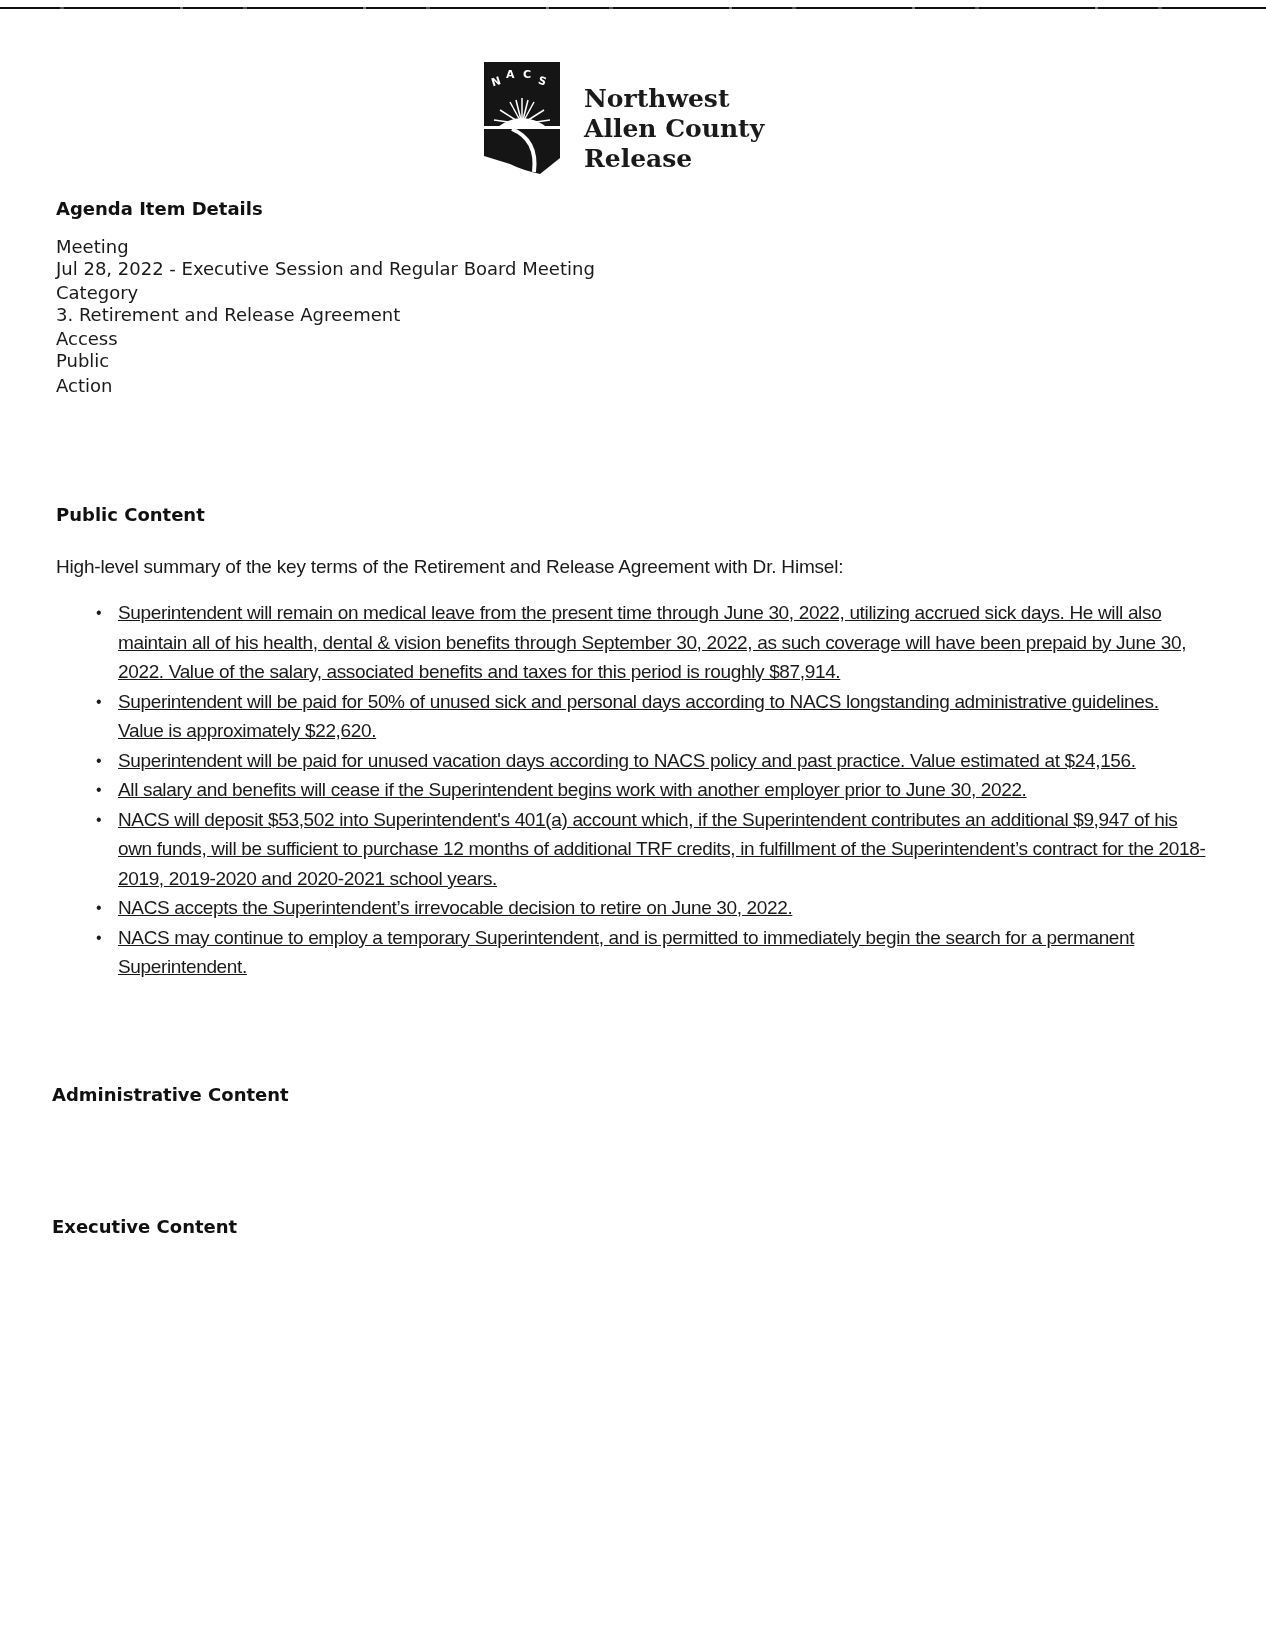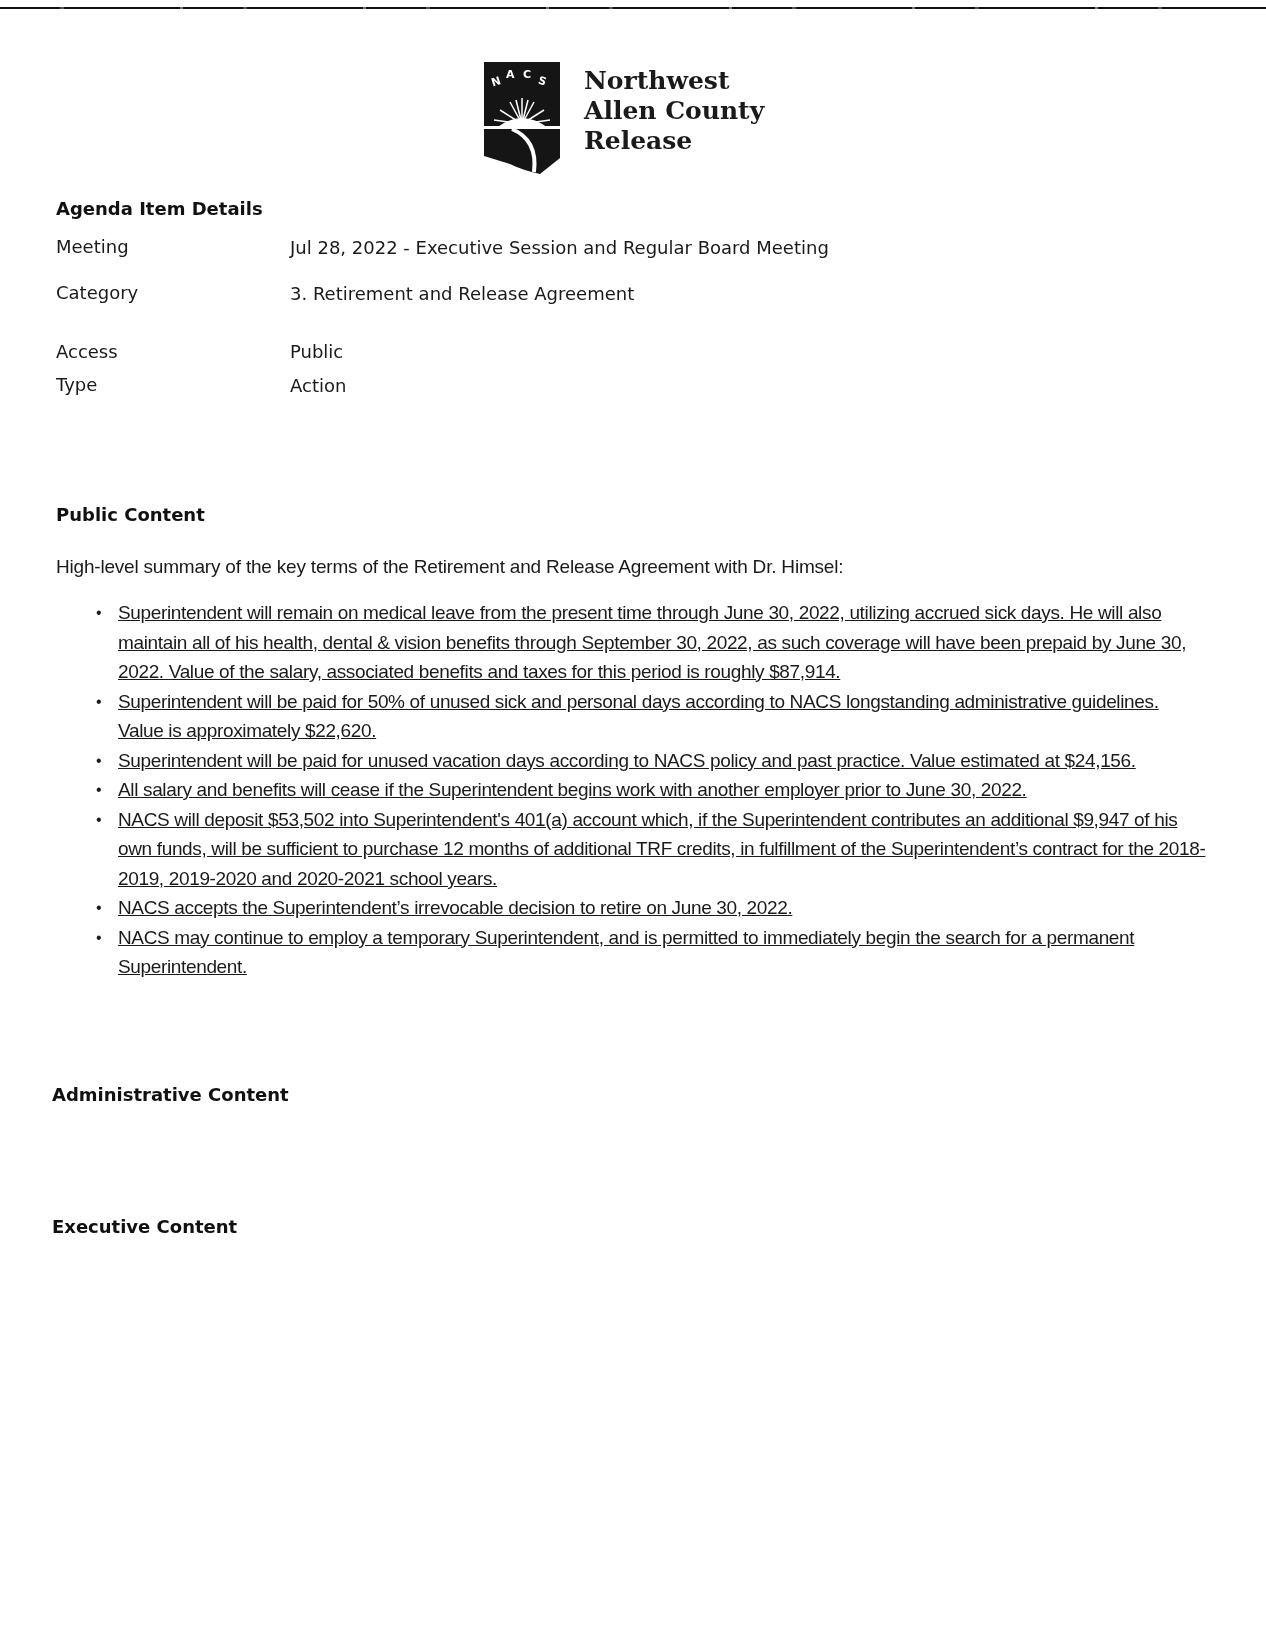--- a/index.html
+++ b/index.html
@@ -10,31 +10,31 @@
     }
     .scan-line {
       position: absolute; left: 0; top: 7px; width: 1266px; height: 2px;
       background: repeating-linear-gradient(90deg, #111 0 60px, #555 60px 64px, #111 64px 180px, #777 180px 183px);
     }
     .logo {
       position: absolute; left: 482px; top: 60px; display: flex; align-items: flex-start;
     }
     .logo-shield { width: 80px; height: 116px; }
     .logo-text {
-      margin-left: 22px; margin-top: 6px;
+      margin-left: 22px; margin-top: 24px;
       font-family: "DejaVu Serif", serif; font-weight: bold;
       font-size: 25px; line-height: 30px; color: #1a1a1a;
     }
     .logo-text div { white-space: nowrap; }
 
     .section-heading {
       position: absolute; font-weight: bold; font-size: 18px; color: #111;
     }
     .details { position: absolute; left: 56px; top: 236px; width: 1150px; }
-    .row { display: flex; font-size: 18px; color: #1a1a1a; }
+    .row { display: flex; font-size: 18px; color: #1a1a1a; flex-direction: column; }
     .row .label { width: 234px; flex: none; }
     .row .value { flex: 1; line-height: 23px; }
 
     .public {
       position: absolute; left: 56px; top: 556px; width: 1150px;
       font-family: "Liberation Sans", sans-serif; font-size: 19px; color: #1a1a1a;
     }
     .intro { letter-spacing: -0.2px; }
     ul.bullets { margin: 20px 0 0 0; padding: 0 0 0 62px; list-style: none; text-decoration: underline; }
     ul.bullets li {
@@ -82,26 +82,25 @@
 
 <div class="details">
   <div class="row" style="height:46px;">
     <div class="label">Meeting</div>
     <div class="value">Jul 28, 2022 - Executive Session and Regular Board Meeting</div>
   </div>
   <div class="row" style="height:46px;">
     <div class="label">Category</div>
     <div class="value">3. Retirement and Release Agreement</div>
   </div>
-  <div class="row" style="height:46px;align-items:center;">
+  <div class="row" style="height:46px;">
     <div class="label">Access</div>
     <div class="value">Public</div>
   </div>
   <div class="row" style="height:46px;">
-    <div class="label">Type</div>
     <div class="value">Action</div>
   </div>
 </div>
 
 <div class="section-heading" style="left:56px; top:504px;">Public Content</div>
 
 <div class="public">
   <div class="intro">High-level summary of the key terms of the Retirement and Release Agreement with Dr. Himsel:</div>
   <ul class="bullets">
     <li>Superintendent will remain on medical leave from the present time through June 30, 2022, utilizing accrued sick days.  He will also maintain all of his health, dental &amp; vision benefits through September 30, 2022, as such coverage will have been prepaid by June 30, 2022.  Value of the salary, associated benefits and taxes for this period is roughly $87,914.</li>

